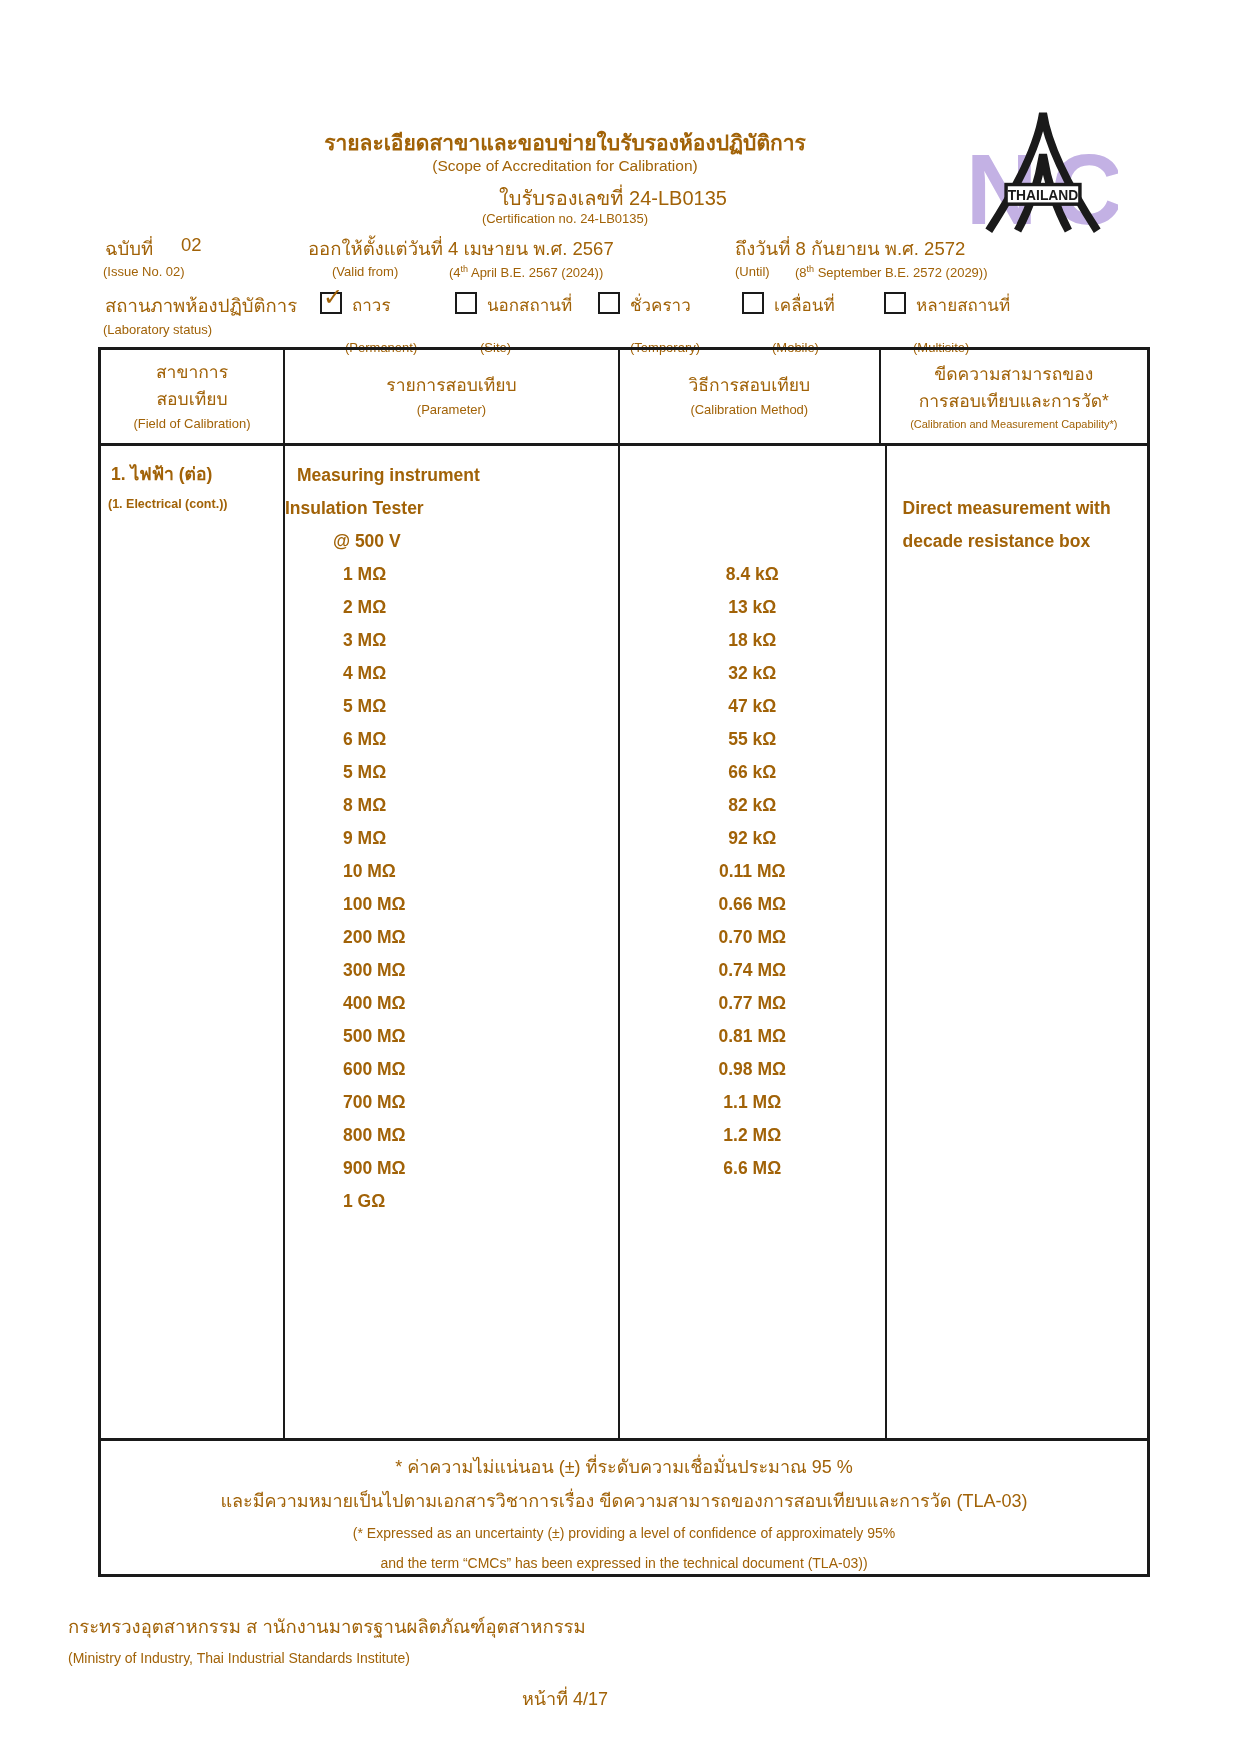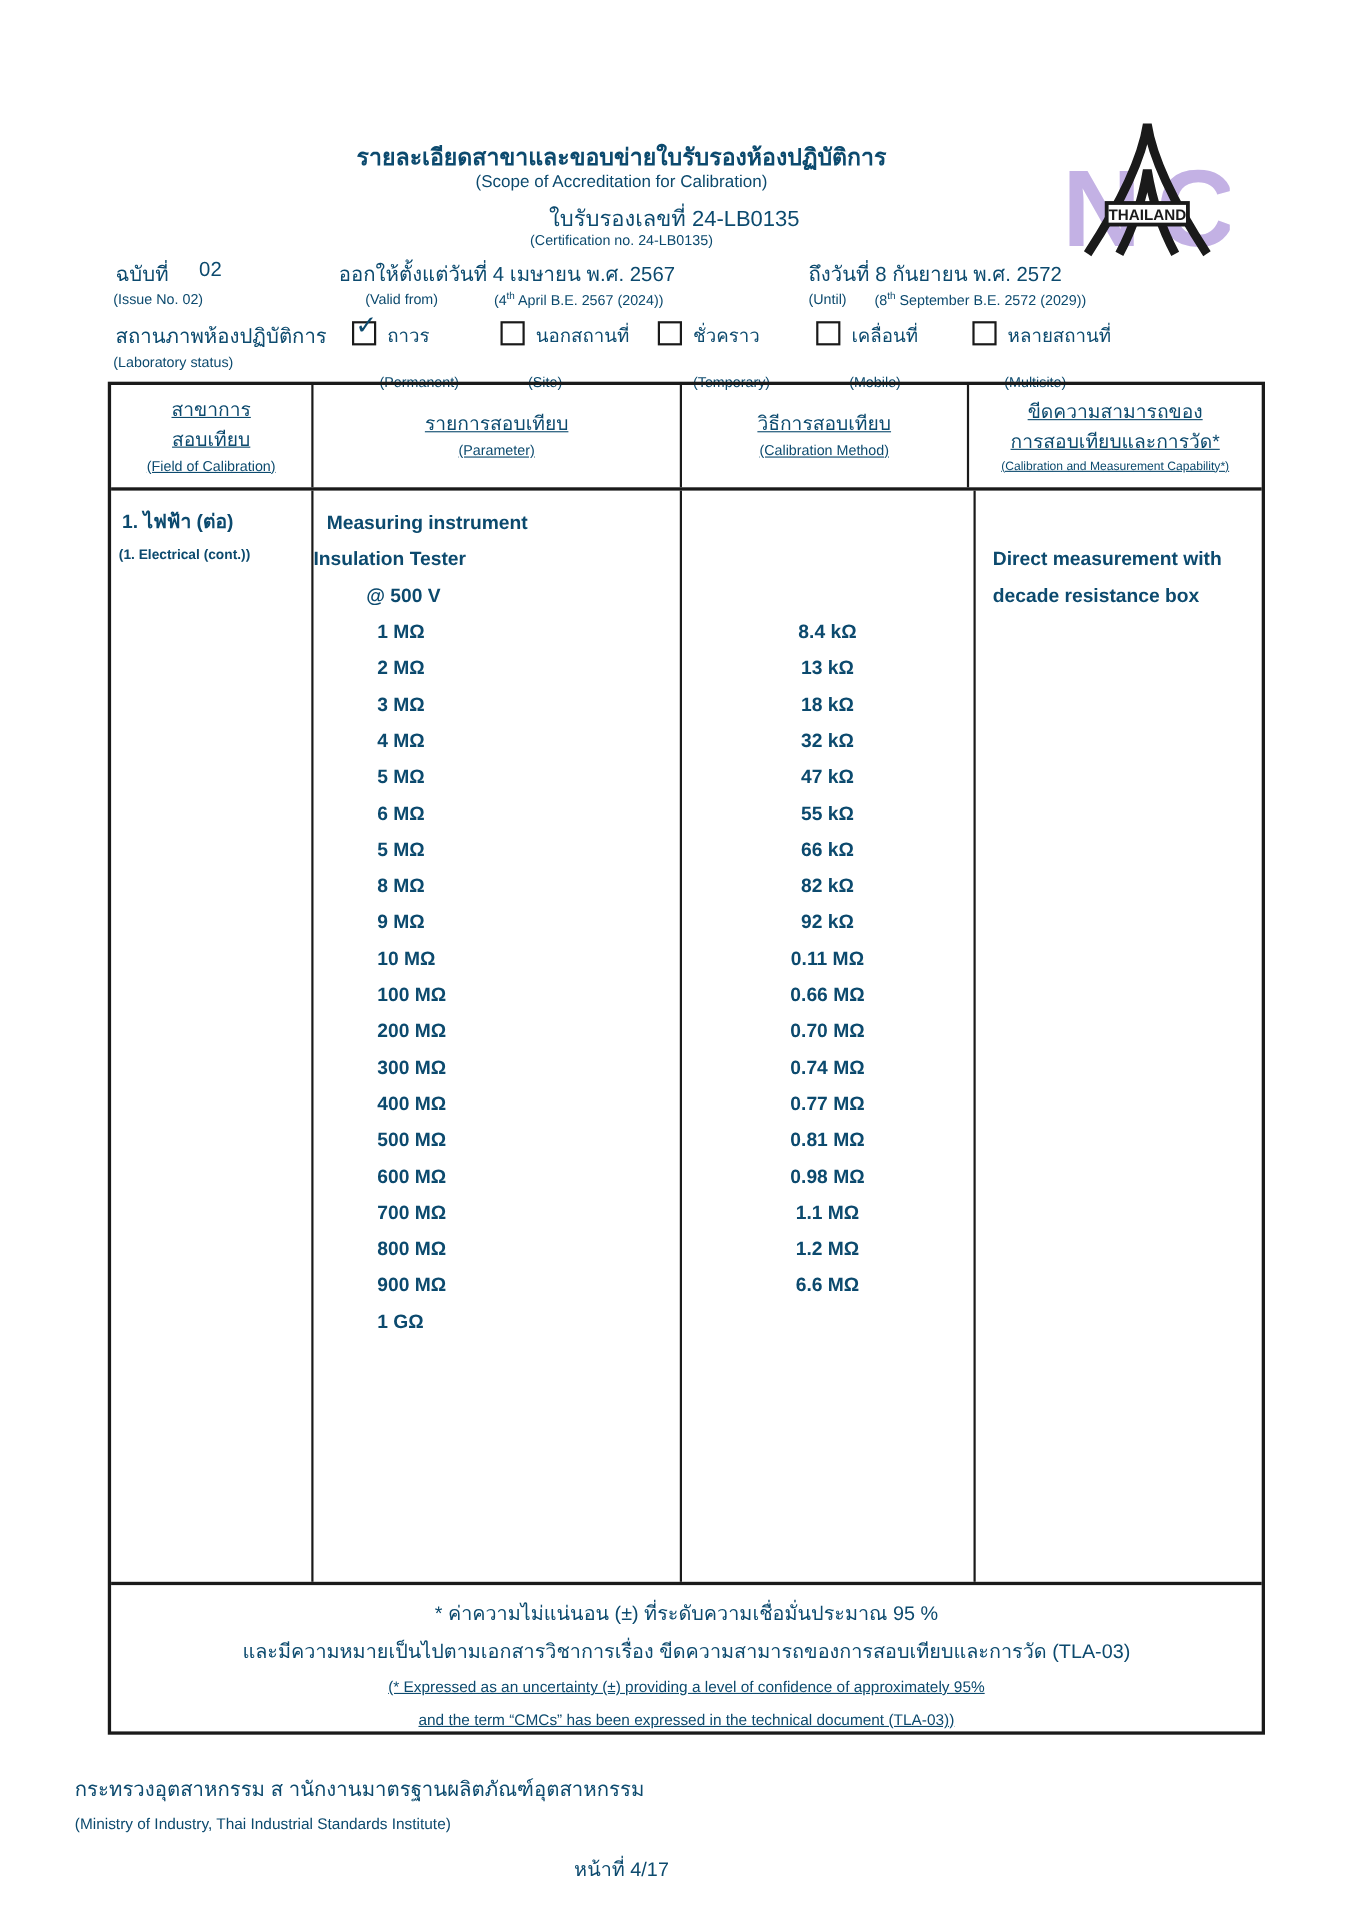--- a/index.html
+++ b/index.html
@@ -1,59 +1,59 @@
 <!DOCTYPE html>
 <html><head>
 <meta charset="utf-8">
 <style>
   html,body{margin:0;padding:0;background:#e8e8e8;}
   .page{position:relative;width:1240px;height:1754px;background:#ffffff;
-        font-family:"Liberation Sans","DejaVu Sans",sans-serif;color:#0c4a6e;overflow:hidden;}
+        font-family:"Liberation Sans","DejaVu Sans",sans-serif;color:#a16207;overflow:hidden;}
   .abs{position:absolute;}
   .ctr{left:0;width:1130px;text-align:center;}
   
   .title-th{top:126px;font-size:21px;font-weight:bold;}
   .title-en{top:157px;font-size:15.5px;}
   .certno-th{top:182px;font-size:20px;padding-left:48px;}
   .certno-en{top:211px;font-size:13px;}
   
   .logo{left:968px;top:98px;width:150px;height:150px;}
   
   .th-lg{font-size:18.5px;white-space:nowrap;}
   .en-sm{font-size:13px;white-space:nowrap;}
   sup{font-size:9px;}
   .statusbox{display:inline-block;width:18px;height:18px;border:2.2px solid #1a1a1a;
              position:relative;vertical-align:-3px;background:#fff;}
   .statusbox .tick{position:absolute;left:1px;top:-9px;font-size:24px;font-weight:bold;line-height:24px;}
   .status-group{position:absolute;white-space:nowrap;}
   .status-group .lbl{margin-left:10px;font-size:17px;}
   
   .cal-table{left:98px;top:347px;width:1052px;height:1230px;border:3px solid #1a1a1a;box-sizing:border-box;}
-  .thead{display:flex;height:96px;border-bottom:3px solid #1a1a1a;box-sizing:border-box;text-decoration:underline;}
+  .thead{display:flex;height:96px;border-bottom:3px solid #1a1a1a;box-sizing:border-box;}
   .tbody{display:flex;height:992px;box-sizing:border-box;font-weight:bold;}
   .hcell,.bcell{box-sizing:border-box;border-right:2px solid #1a1a1a;}
   .hcell:last-child,.bcell:last-child{border-right:none;}
   .c1{width:185px;} .c2{width:337px;} .c3{width:268px;} .c4{width:262px;}
   .hcell{display:flex;flex-direction:column;justify-content:center;text-align:center;}
   .h-th{font-size:17.5px;line-height:27px;}
   .h-en{font-size:13px;line-height:22px;}
   .h-en-sm{font-size:11px;line-height:18px;}
   .bcell{padding-top:13px;}
   .line{height:33px;line-height:33px;font-size:17.5px;white-space:nowrap;}
   .c2 .ind0{padding-left:12px;}
   .c2 .ind1{}
   .c2 .ind2{padding-left:48px;}
   .c2 .indv{padding-left:58px;}
   .c3 .line{text-align:center;}
   .c4 .line{padding-left:16px;}
   .field-th{font-size:17.5px;line-height:30px;padding-left:10px;white-space:nowrap;}
   .field-en{font-size:12.5px;line-height:30px;padding-left:7px;white-space:nowrap;}
   .tnotes{border-top:3px solid #1a1a1a;box-sizing:border-box;height:139px;text-align:center;padding-top:9px;}
   .note-th{font-size:18px;line-height:34px;}
-  .note-en{font-size:14px;line-height:30px;text-decoration:underline;}
+  .note-en{font-size:14px;line-height:30px;}
   
   .foot-th{left:68px;top:1612px;font-size:18.5px;}
   .foot-en{left:68px;top:1650px;font-size:14px;}
   .foot-page{top:1684px;font-size:18px;}
 </style>
 </head>
 <body>
 
 <div class="page">
 

